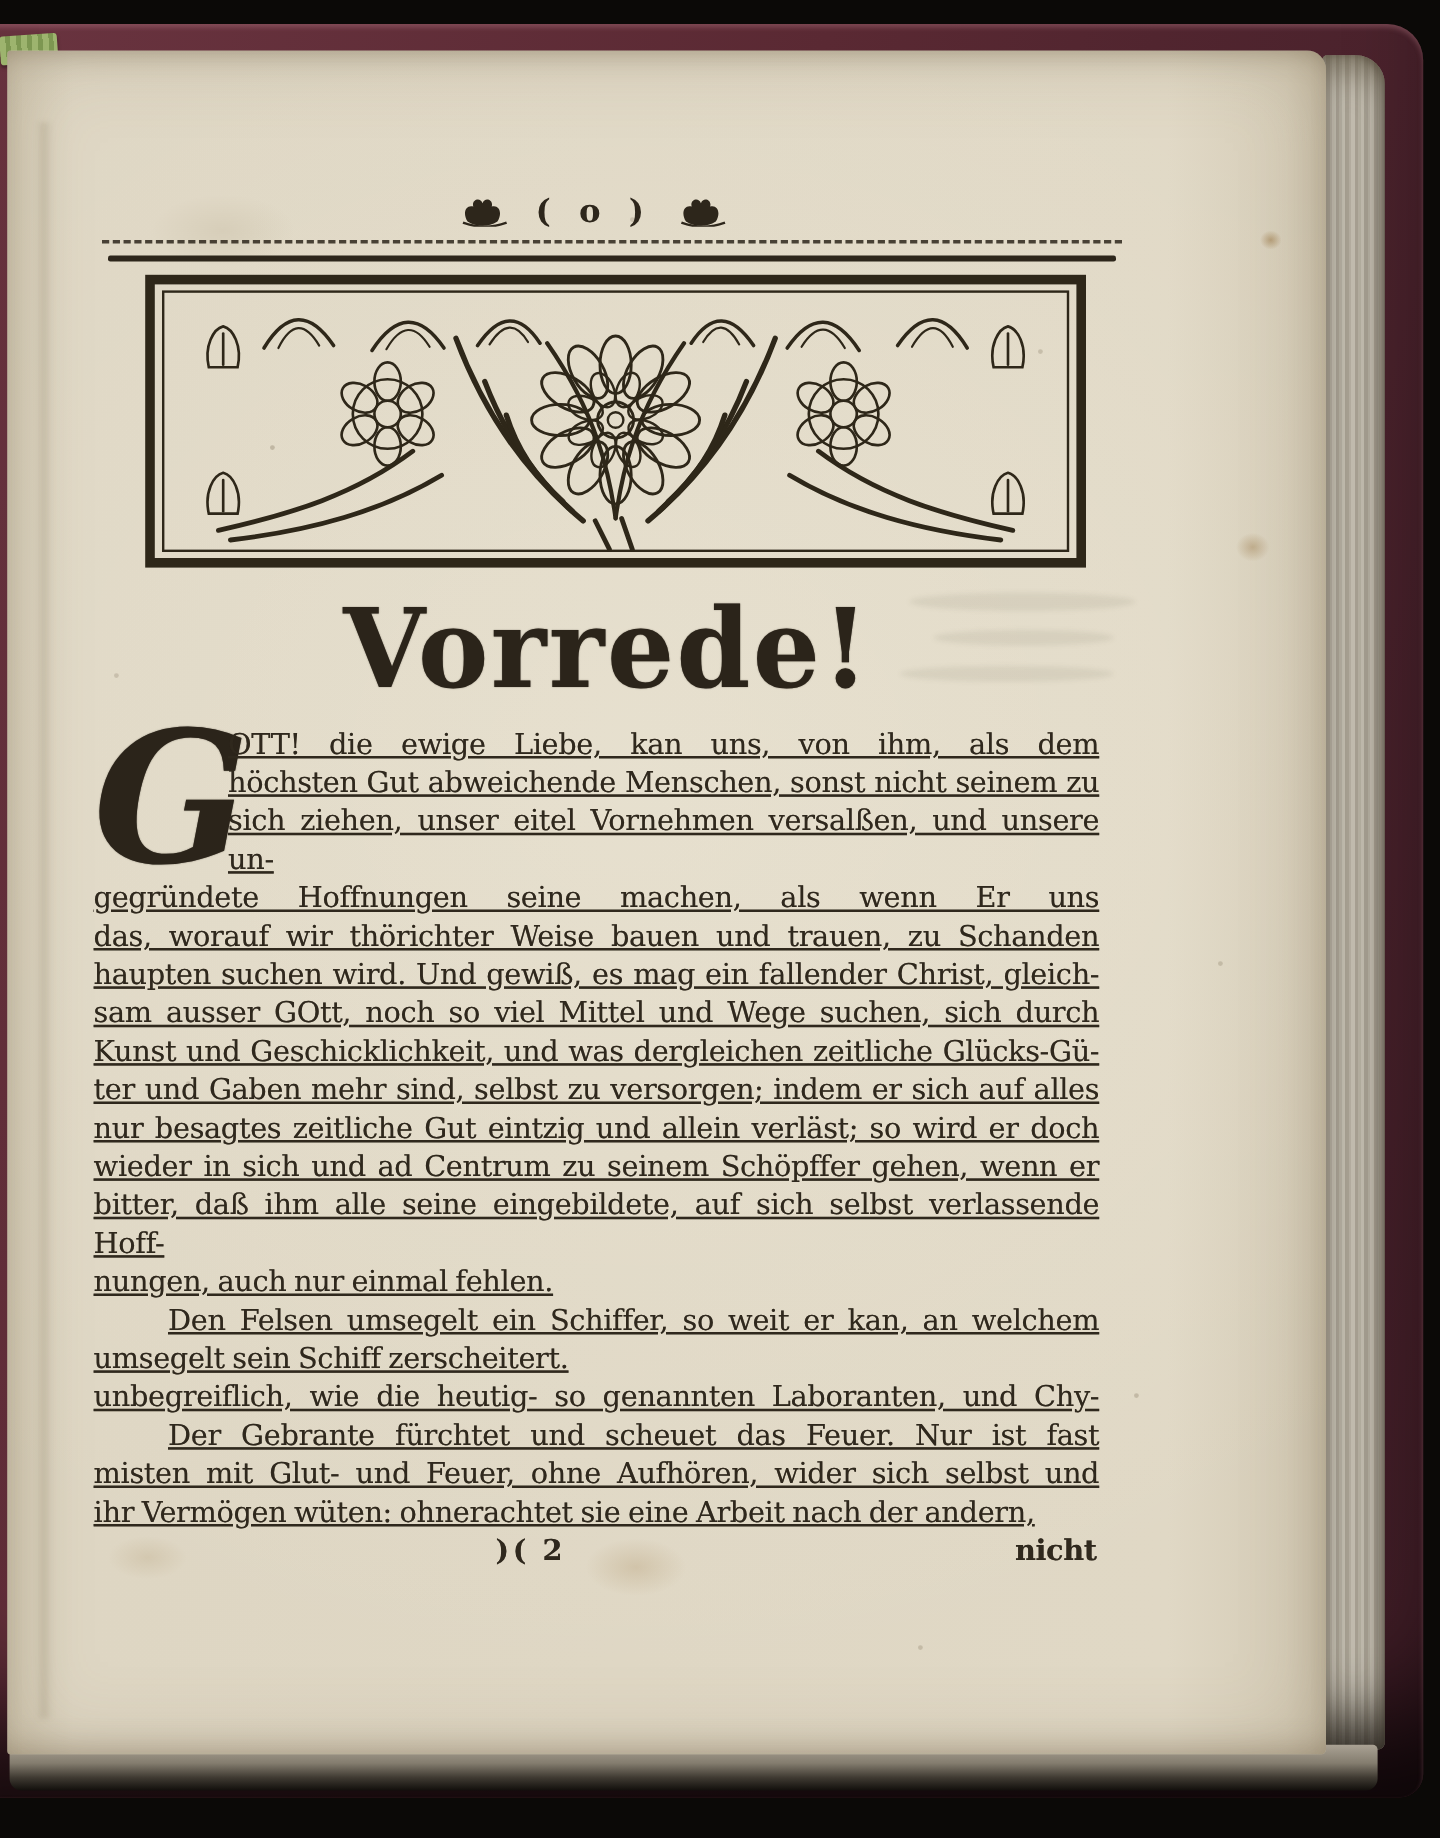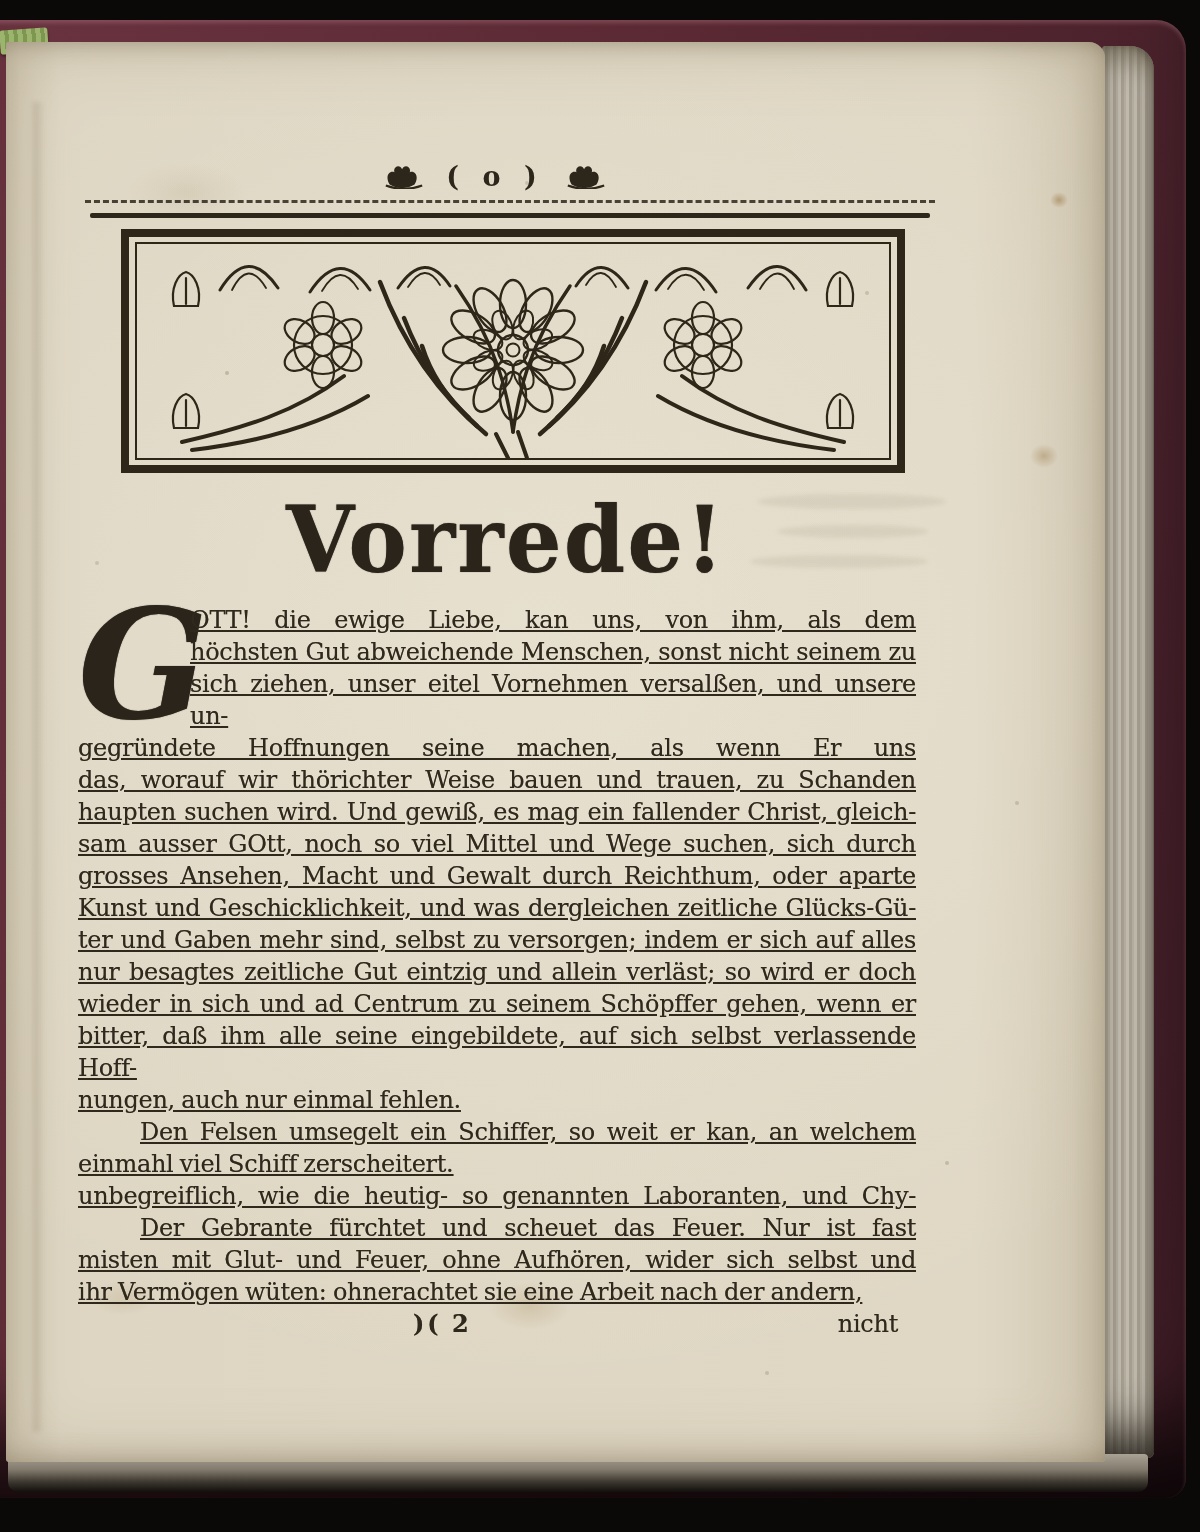--- a/index.html
+++ b/index.html
@@ -86,21 +86,21 @@
   .line{text-align:justify;text-align-last:justify;white-space:normal;text-decoration:underline;}
   .line.last{text-align-last:left;}
   .line.indent{text-indent:62px;}
   .dropcap{
     float:left;width:104px;height:122px;margin:2px 8px 0 0;
     font-size:152px;line-height:118px;font-style:italic;font-weight:700;
     color:#2b241a;text-align:center;text-shadow:0 0 1px rgba(43,36,26,.8);
   }
   .footer-line{position:relative;height:32px;}
   .signature{position:absolute;left:335px;top:0;font-weight:700;letter-spacing:3px;}
-  .catchword{position:absolute;right:18px;top:0;font-weight:400;}
+  .catchword{position:absolute;right:2px;top:0;font-weight:700;}
 </style>
 </head>
 <body>
 
 <div class="cover"></div>
 <div class="headband"></div>
 <div class="page-edges-right"></div>
 <div class="page-edges-bottom"></div>
 
 <div class="page">
@@ -250,31 +250,30 @@
 
     <div class="para">
         <span class="dropcap">G</span>
         <div class="line">OTT! die ewige Liebe, kan uns, von ihm, als dem</div>
         <div class="line">höchsten Gut abweichende Menschen, sonst nicht seinem zu</div>
         <div class="line">sich ziehen, unser eitel Vornehmen versalßen, und unsere un-</div>
         <div class="line">gegründete Hoffnungen seine machen, als wenn Er uns</div>
         <div class="line">das, worauf wir thörichter Weise bauen und trauen, zu Schanden</div>
         <div class="line">haupten suchen wird. Und gewiß, es mag ein fallender Christ, gleich-</div>
         <div class="line">sam ausser GOtt, noch so viel Mittel und Wege suchen, sich durch</div>
-        <div class="line">grosses Ansehen, Macht und Gewalt durch Reichthum, oder aparte</div>
         <div class="line">Kunst und Geschicklichkeit, und was dergleichen zeitliche Glücks-Gü-</div>
         <div class="line">ter und Gaben mehr sind, selbst zu versorgen; indem er sich auf alles</div>
         <div class="line">nur besagtes zeitliche Gut eintzig und allein verläst; so wird er doch</div>
         <div class="line">wieder in sich und ad Centrum zu seinem Schöpffer gehen, wenn er</div>
         <div class="line">bitter, daß ihm alle seine eingebildete, auf sich selbst verlassende Hoff-</div>
         <div class="line last">nungen, auch nur einmal fehlen.</div>
       </div>
       <div class="para">
         <div class="line indent">Den Felsen umsegelt ein Schiffer, so weit er kan, an welchem</div>
-        <div class="line last">einmahl viel Schiff zerscheitert.</div>
+        <div class="line last">umsegelt sein Schiff zerscheitert.</div>
       </div>
       <div class="para">
         <div class="line">unbegreiflich, wie die heutig- so genannten Laboranten, und Chy-</div>
         <div class="line indent">Der Gebrante fürchtet und scheuet das Feuer.  Nur ist fast</div>
         <div class="line">misten mit Glut- und Feuer, ohne Aufhören, wider sich selbst und</div>
         <div class="line last">ihr Vermögen wüten: ohnerachtet sie eine Arbeit nach der andern,</div>
       </div>
       <div class="footer-line">
       <span class="signature">)( 2</span>
       <span class="catchword">nicht</span>

